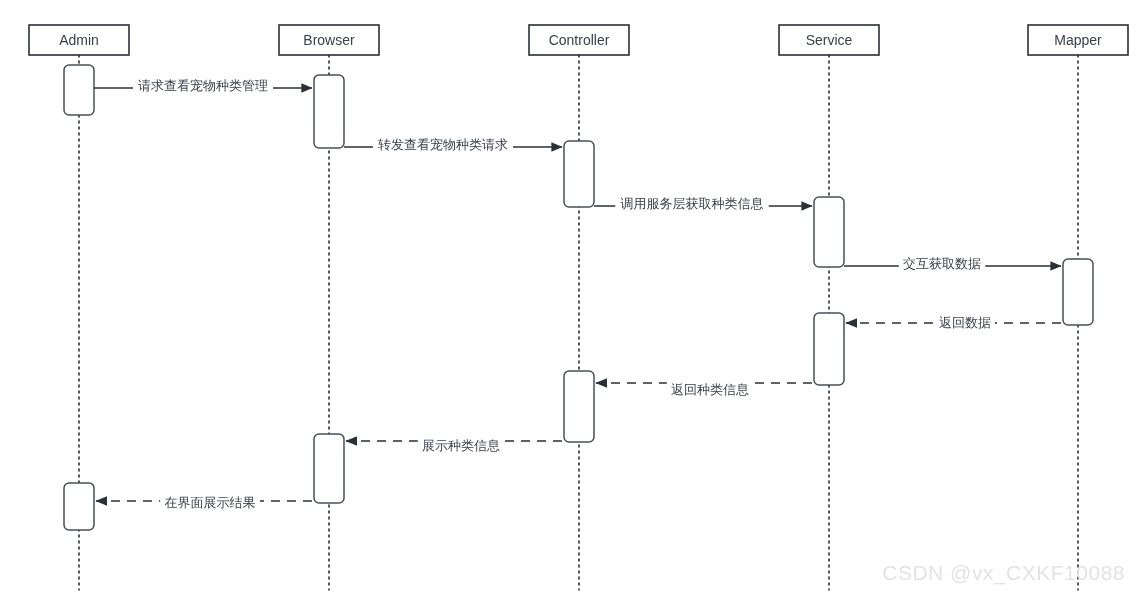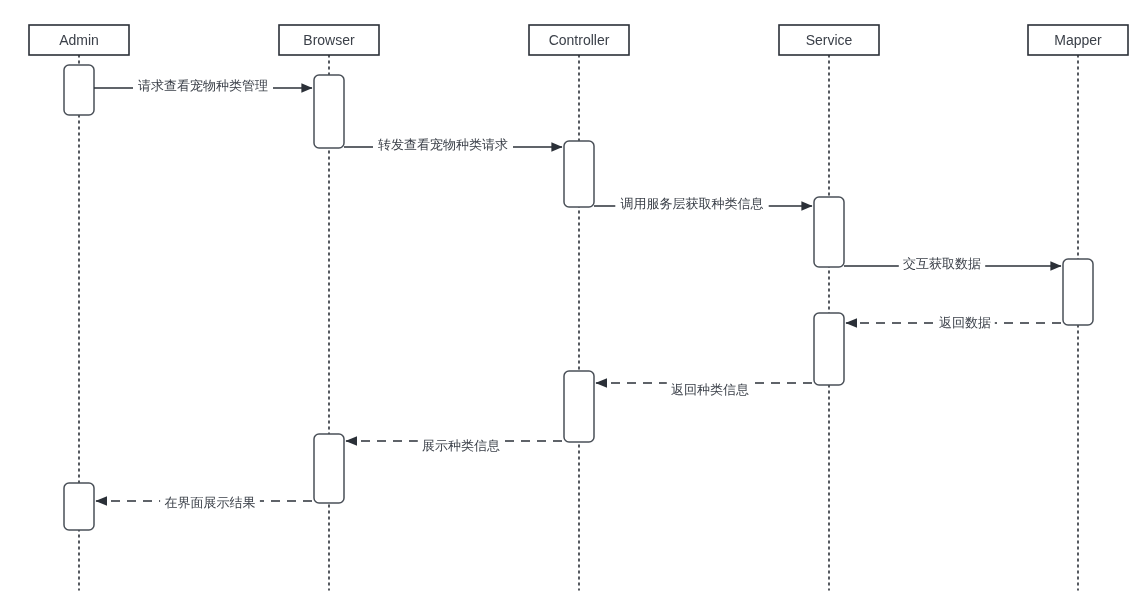--- a/index.html
+++ b/index.html
@@ -170,13 +170,14 @@
         <g class="participant-box">
           <rect x="779" y="25" width="100" height="30"></rect>
           <text x="829" y="41" class="participant-label">Service</text>
         </g>
         <g class="participant-box">
           <rect x="1028" y="25" width="100" height="30"></rect>
           <text x="1078" y="41" class="participant-label">Mapper</text>
         </g>
       </g>
   </svg>
+  <div class="watermark">CSDN @vx_CXKF10088</div>
 </div>
 
 </body></html>

